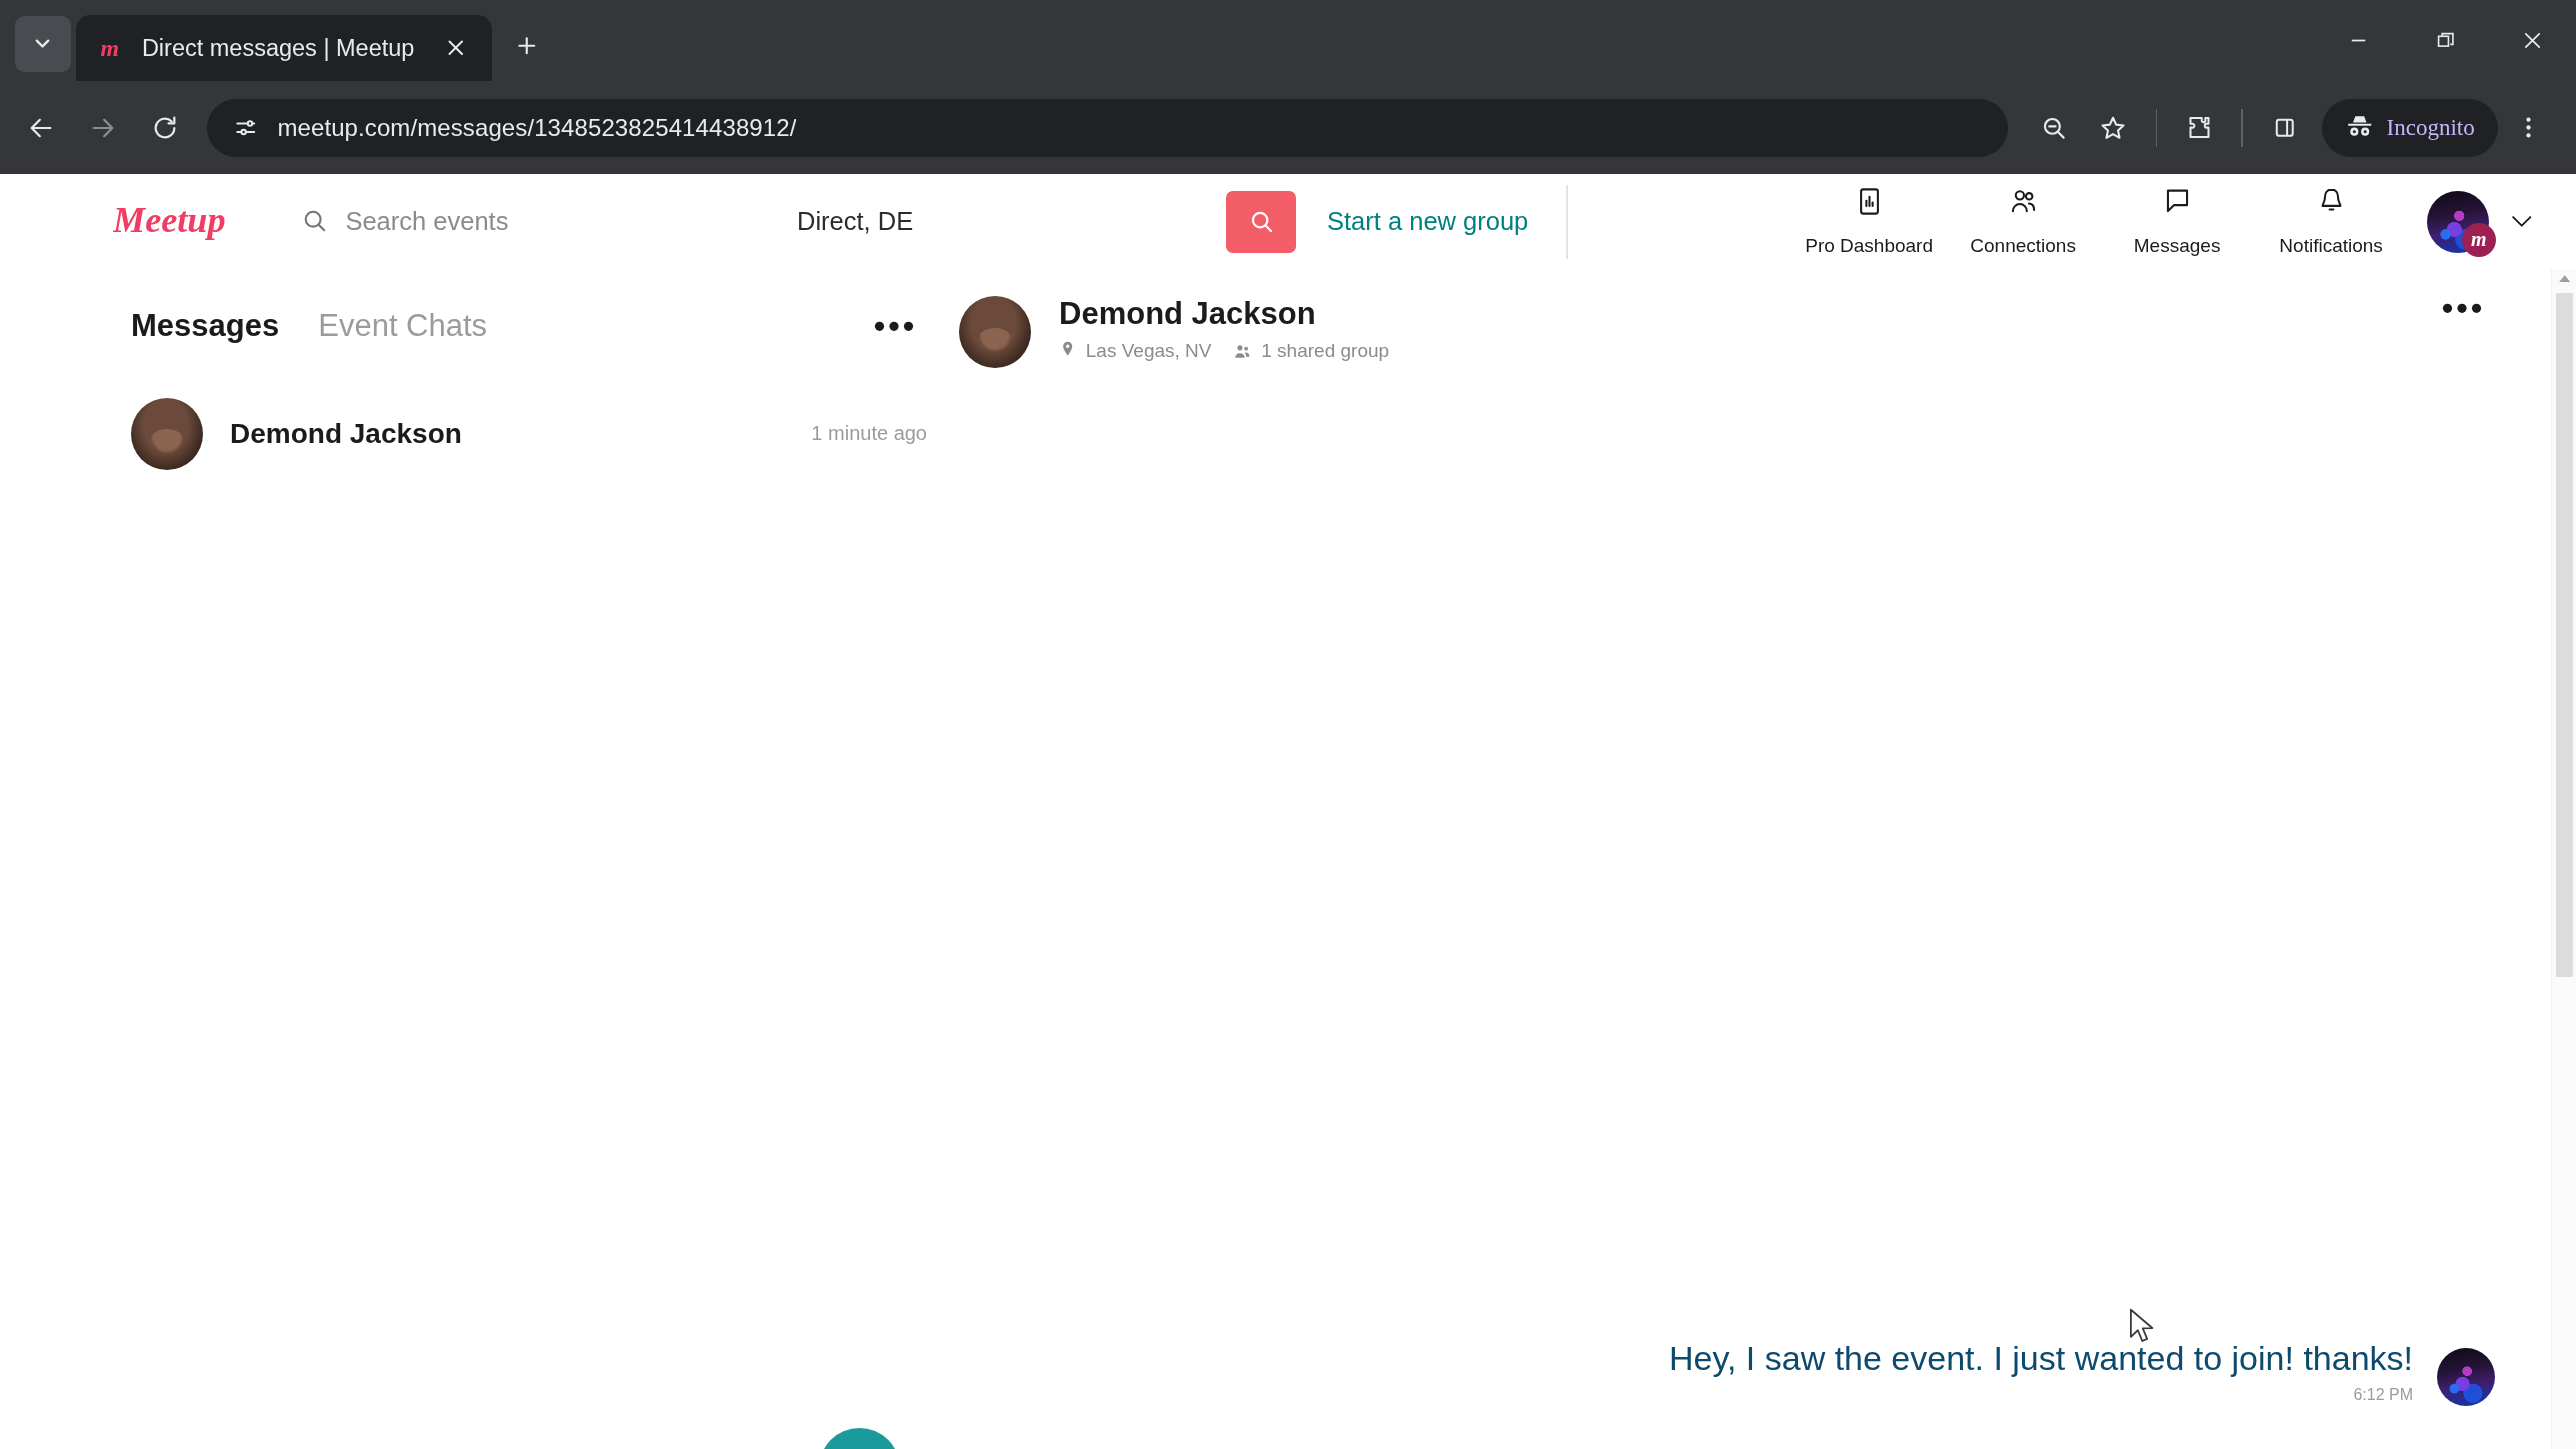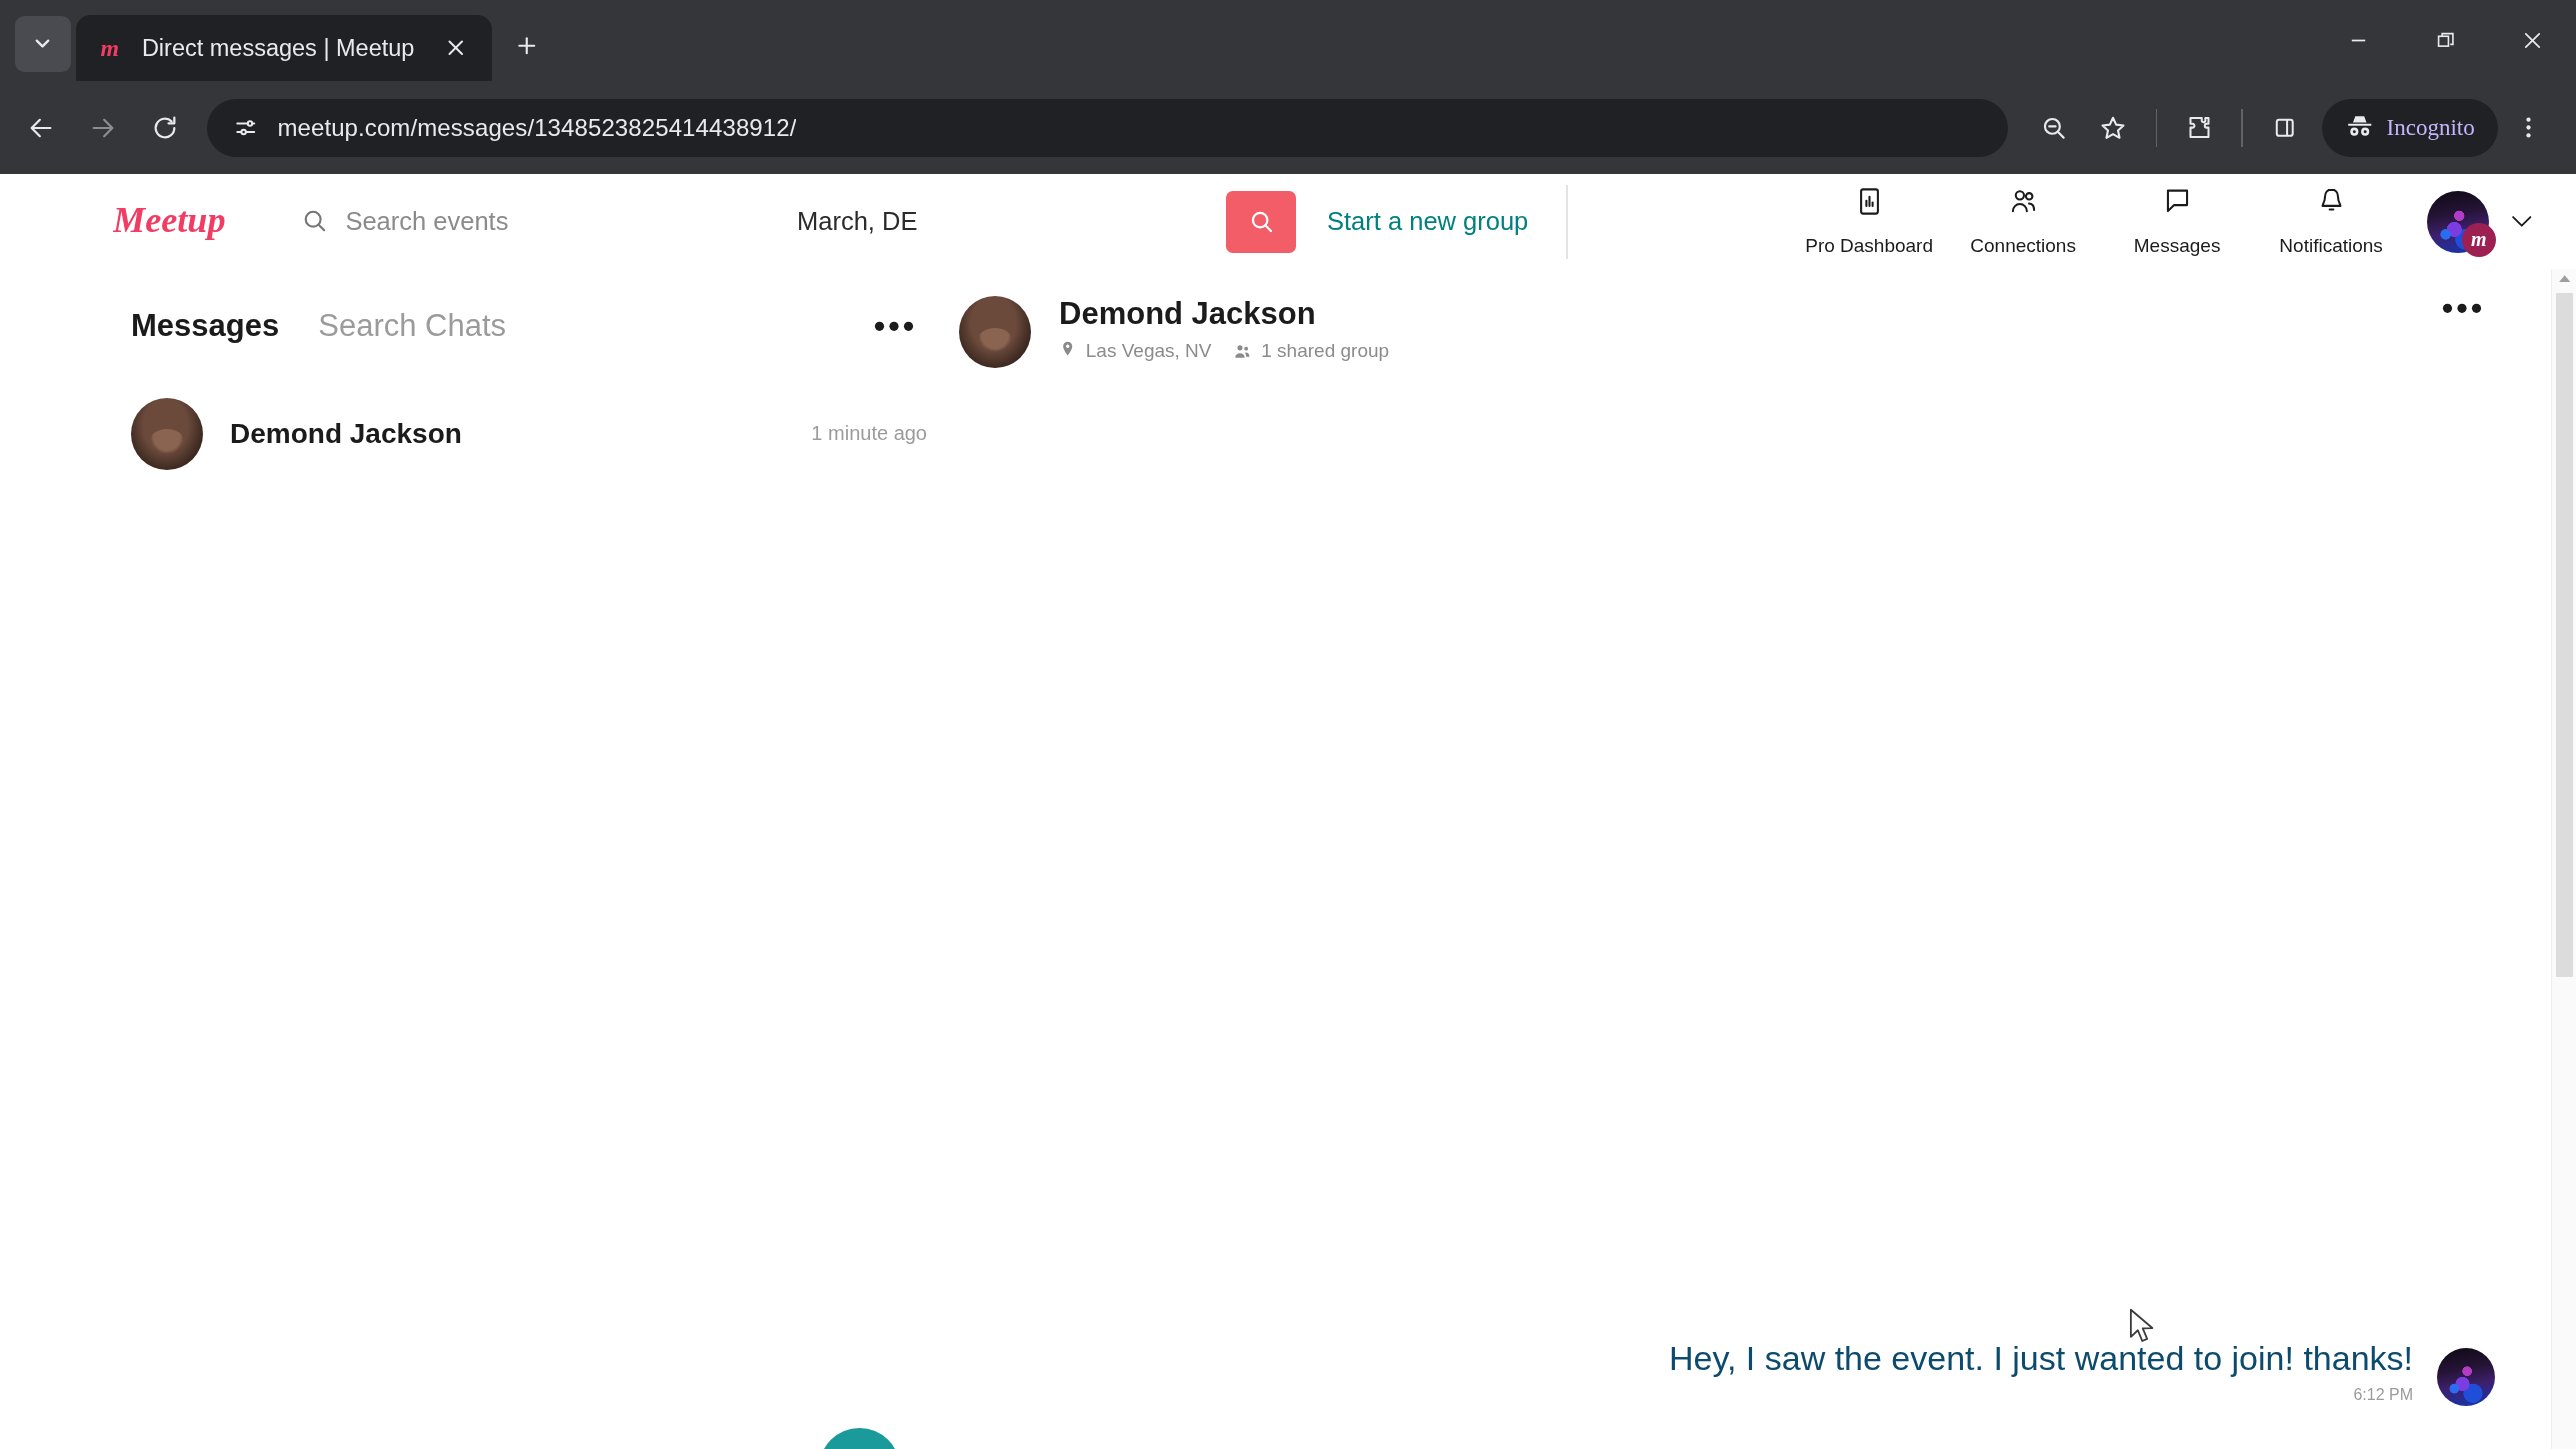--- a/index.html
+++ b/index.html
@@ -562,21 +562,21 @@
       <div class="search-events">
         <span>
           <svg viewBox="0 0 24 24" width="27" height="27" fill="none" stroke="#767676" stroke-width="1.9" stroke-linecap="round">
               <circle cx="10.8" cy="10.8" r="6.6"></circle>
               <line x1="15.7" y1="15.7" x2="20.6" y2="20.6"></line>
             </svg>
         </span>
         <span class="ph">Search events</span>
       </div>
 
-      <div class="loc-field">March, DE</div>
+      <div class="loc-field">Direct, DE</div>
 
       <button class="search-btn">
         <svg viewBox="0 0 24 24" width="27" height="27" fill="none" stroke="#ffffff" stroke-width="2" stroke-linecap="round">
             <circle cx="10.8" cy="10.8" r="6.4"></circle>
             <line x1="15.6" y1="15.6" x2="20.4" y2="20.4"></line>
           </svg>
       </button>
 
       <div class="start-group">Start a new group</div>
 
@@ -633,21 +633,21 @@
             </svg>
         </div>
       </div>
     </div>
 
     <div class="content">
 
       <div class="conv-list">
         <div class="cl-head">
           <div class="cl-tab active">Messages</div>
-          <div class="cl-tab inactive">Search Chats</div>
+          <div class="cl-tab inactive">Event Chats</div>
           <div class="cl-dots">
             <svg viewBox="0 0 52 14" width="40" height="10.7" fill="#1b1b1b">
                 <circle cx="7" cy="7" r="6"></circle>
                 <circle cx="26" cy="7" r="6"></circle>
                 <circle cx="45" cy="7" r="6"></circle>
               </svg>
           </div>
         </div>
 
         <div class="conv-item">

